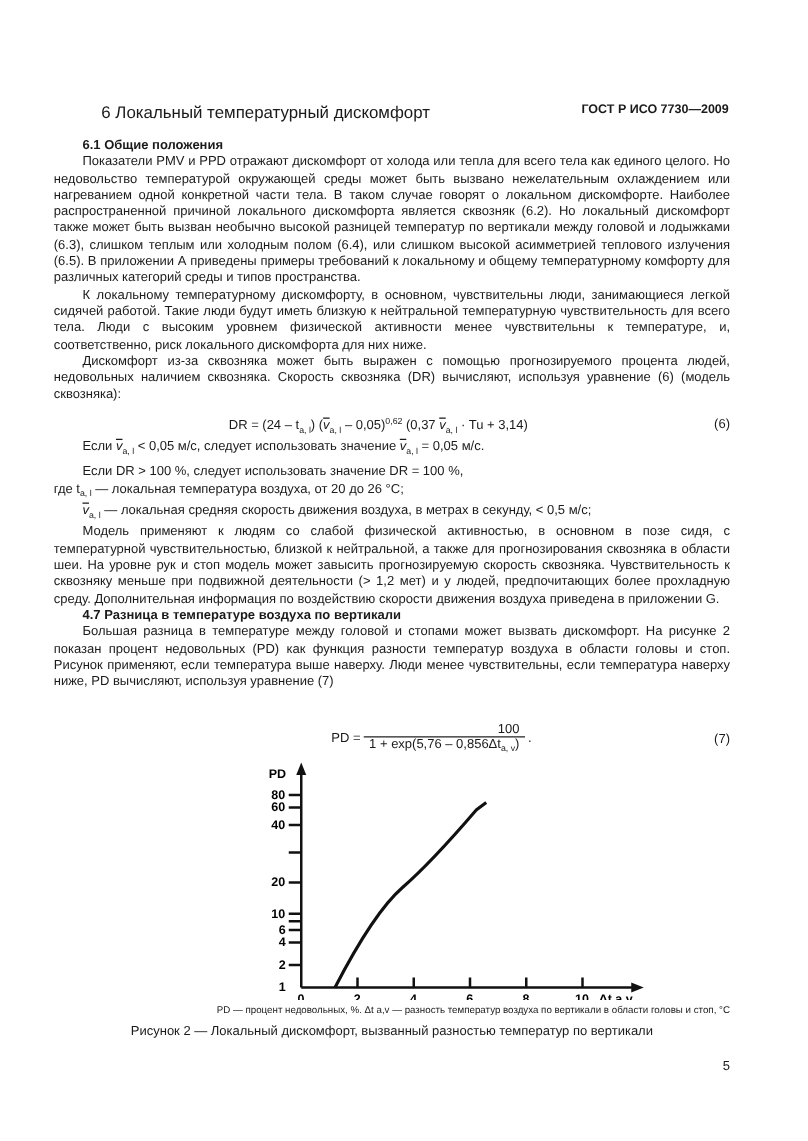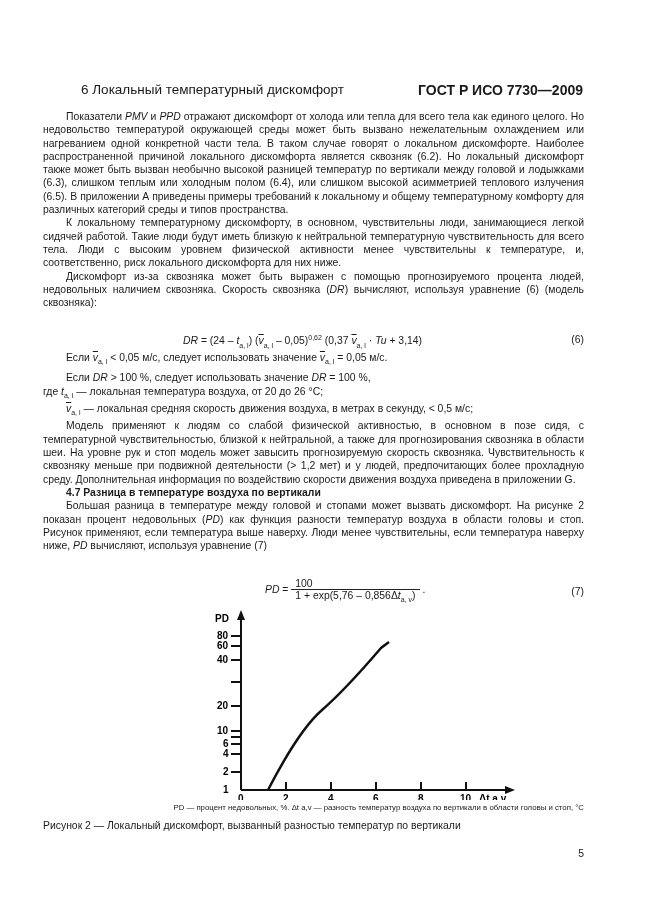--- a/index.html
+++ b/index.html
@@ -1,44 +1,45 @@
 <!DOCTYPE html>
 <html><head>
 <meta charset="utf-8">
 <style>
   html,body{margin:0;padding:0;background:#fff;}
   body{width:646px;height:913px;position:relative;overflow:hidden;font-family:"Liberation Sans",sans-serif;color:#1a1a1a;}
-  .hdr{position:absolute;top:82px;right:63px;font-weight:bold;font-size:14px;}
+  .hdr{position:absolute;top:82px;right:63px;font-weight:bold;font-size:10px;}
   .page{position:absolute;left:43px;width:541px;top:0;}
   .h1{position:absolute;top:82px;left:38px;font-weight:normal;font-size:13.5px;}
   .text{position:absolute;left:0;width:541px;font-size:10.4px;line-height:13.3px;text-align:justify;}
   .ind{text-indent:23px;}
   .h2{font-weight:bold;padding-left:23px;}
   .eq{position:absolute;font-size:10.4px;}
   .eqnum{position:absolute;right:0;font-size:10.4px;}
-  .ital{font-style:italic;}
+  .ital{}
   sub,sup{font-size:7px;}
   .vbar{text-decoration:overline;font-style:italic;}
-  .frac{display:inline-block;vertical-align:middle;text-align:left;}
+  .frac{display:inline-block;vertical-align:middle;text-align:right;}
   .frac .num{display:block;border-bottom:1px solid #222;padding:0 4px;}
   .frac .den{display:block;padding:0 4px;}
   .legend{position:absolute;top:803px;left:0;width:541px;text-align:right;font-size:7.8px;}
-  .caption{position:absolute;top:820px;left:0;width:541px;font-size:10.4px;}
+  .caption{position:absolute;top:820px;left:0;width:541px;text-align:center;font-size:10.4px;}
   .pagenum{position:absolute;top:848px;right:0;font-size:10.4px;}
   svg text{font-family:"Liberation Sans",sans-serif;font-weight:bold;font-size:10px;}
 </style>
 </head>
 <body>
 
 <div class="hdr">ГОСТ Р ИСО 7730—2009</div>
 
 <div class="page">
   <div class="h1">6 Локальный температурный дискомфорт</div>
 
   <div class="text" style="top:110px;">
+    <div class="h2">6.1 Общие положения</div>
     <div class="ind"><span>Показатели </span><span class="ital">PMV</span><span> и </span><span class="ital">PPD</span><span> отражают дискомфорт от холода или тепла для всего тела как единого целого. Но недовольство температурой окружающей среды может быть вызвано нежелательным охлаждением или нагреванием одной конкретной части тела. В таком случае говорят о локальном дискомфорте. Наиболее распространенной причиной локального дискомфорта является сквозняк (6.2). Но локальный дискомфорт также может быть вызван необычно высокой разницей температур по вертикали между головой и лодыжками (6.3), слишком теплым или холодным полом (6.4), или слишком высокой асимметрией теплового излучения (6.5). В приложении А приведены примеры требований к локальному и общему температурному комфорту для различных категорий среды и типов пространства.</span></div>
     <div class="ind">К локальному температурному дискомфорту, в основном, чувствительны люди, занимающиеся легкой сидячей работой. Такие люди будут иметь близкую к нейтральной температурную чувствительность для всего тела. Люди с высоким уровнем физической активности менее чувствительны к температуре, и, соответственно, риск локального дискомфорта для них ниже.</div>
     <div class="ind"><span>Дискомфорт из-за сквозняка может быть выражен с помощью прогнозируемого процента людей, недовольных наличием сквозняка. Скорость сквозняка (</span><span class="ital">DR</span><span>) вычисляют, используя уравнение (6) (модель сквозняка):</span></div>
   </div>
 
   <div class="eq" style="top:334px;left:140px;">
     <span class="ital">DR</span><span> = (24 – </span><span class="ital">t</span><sub>a, l</sub><span>) (</span><span class="vbar">v</span><sub>a, l</sub><span> – 0,05)</span><sup>0,62</sup><span> (0,37 </span><span class="vbar">v</span><sub>a, l</sub><span> · </span><span class="ital">Tu</span><span> + 3,14)</span>
   </div>
   <div class="eqnum" style="top:334px;">(6)</div>
 

